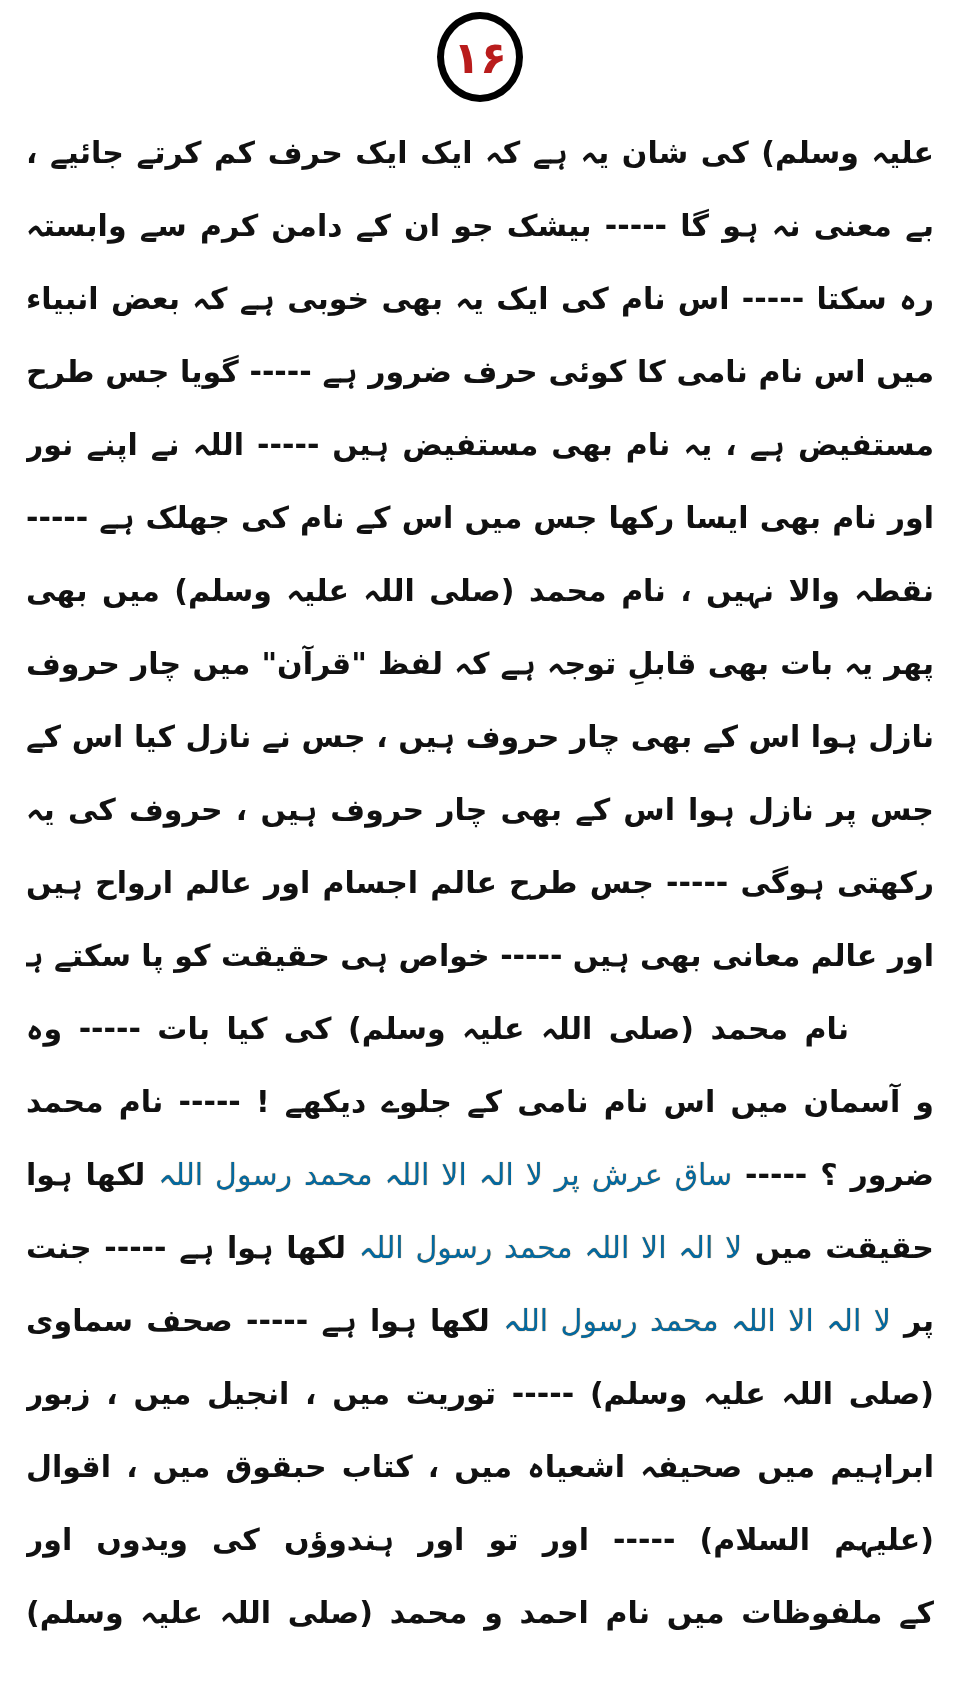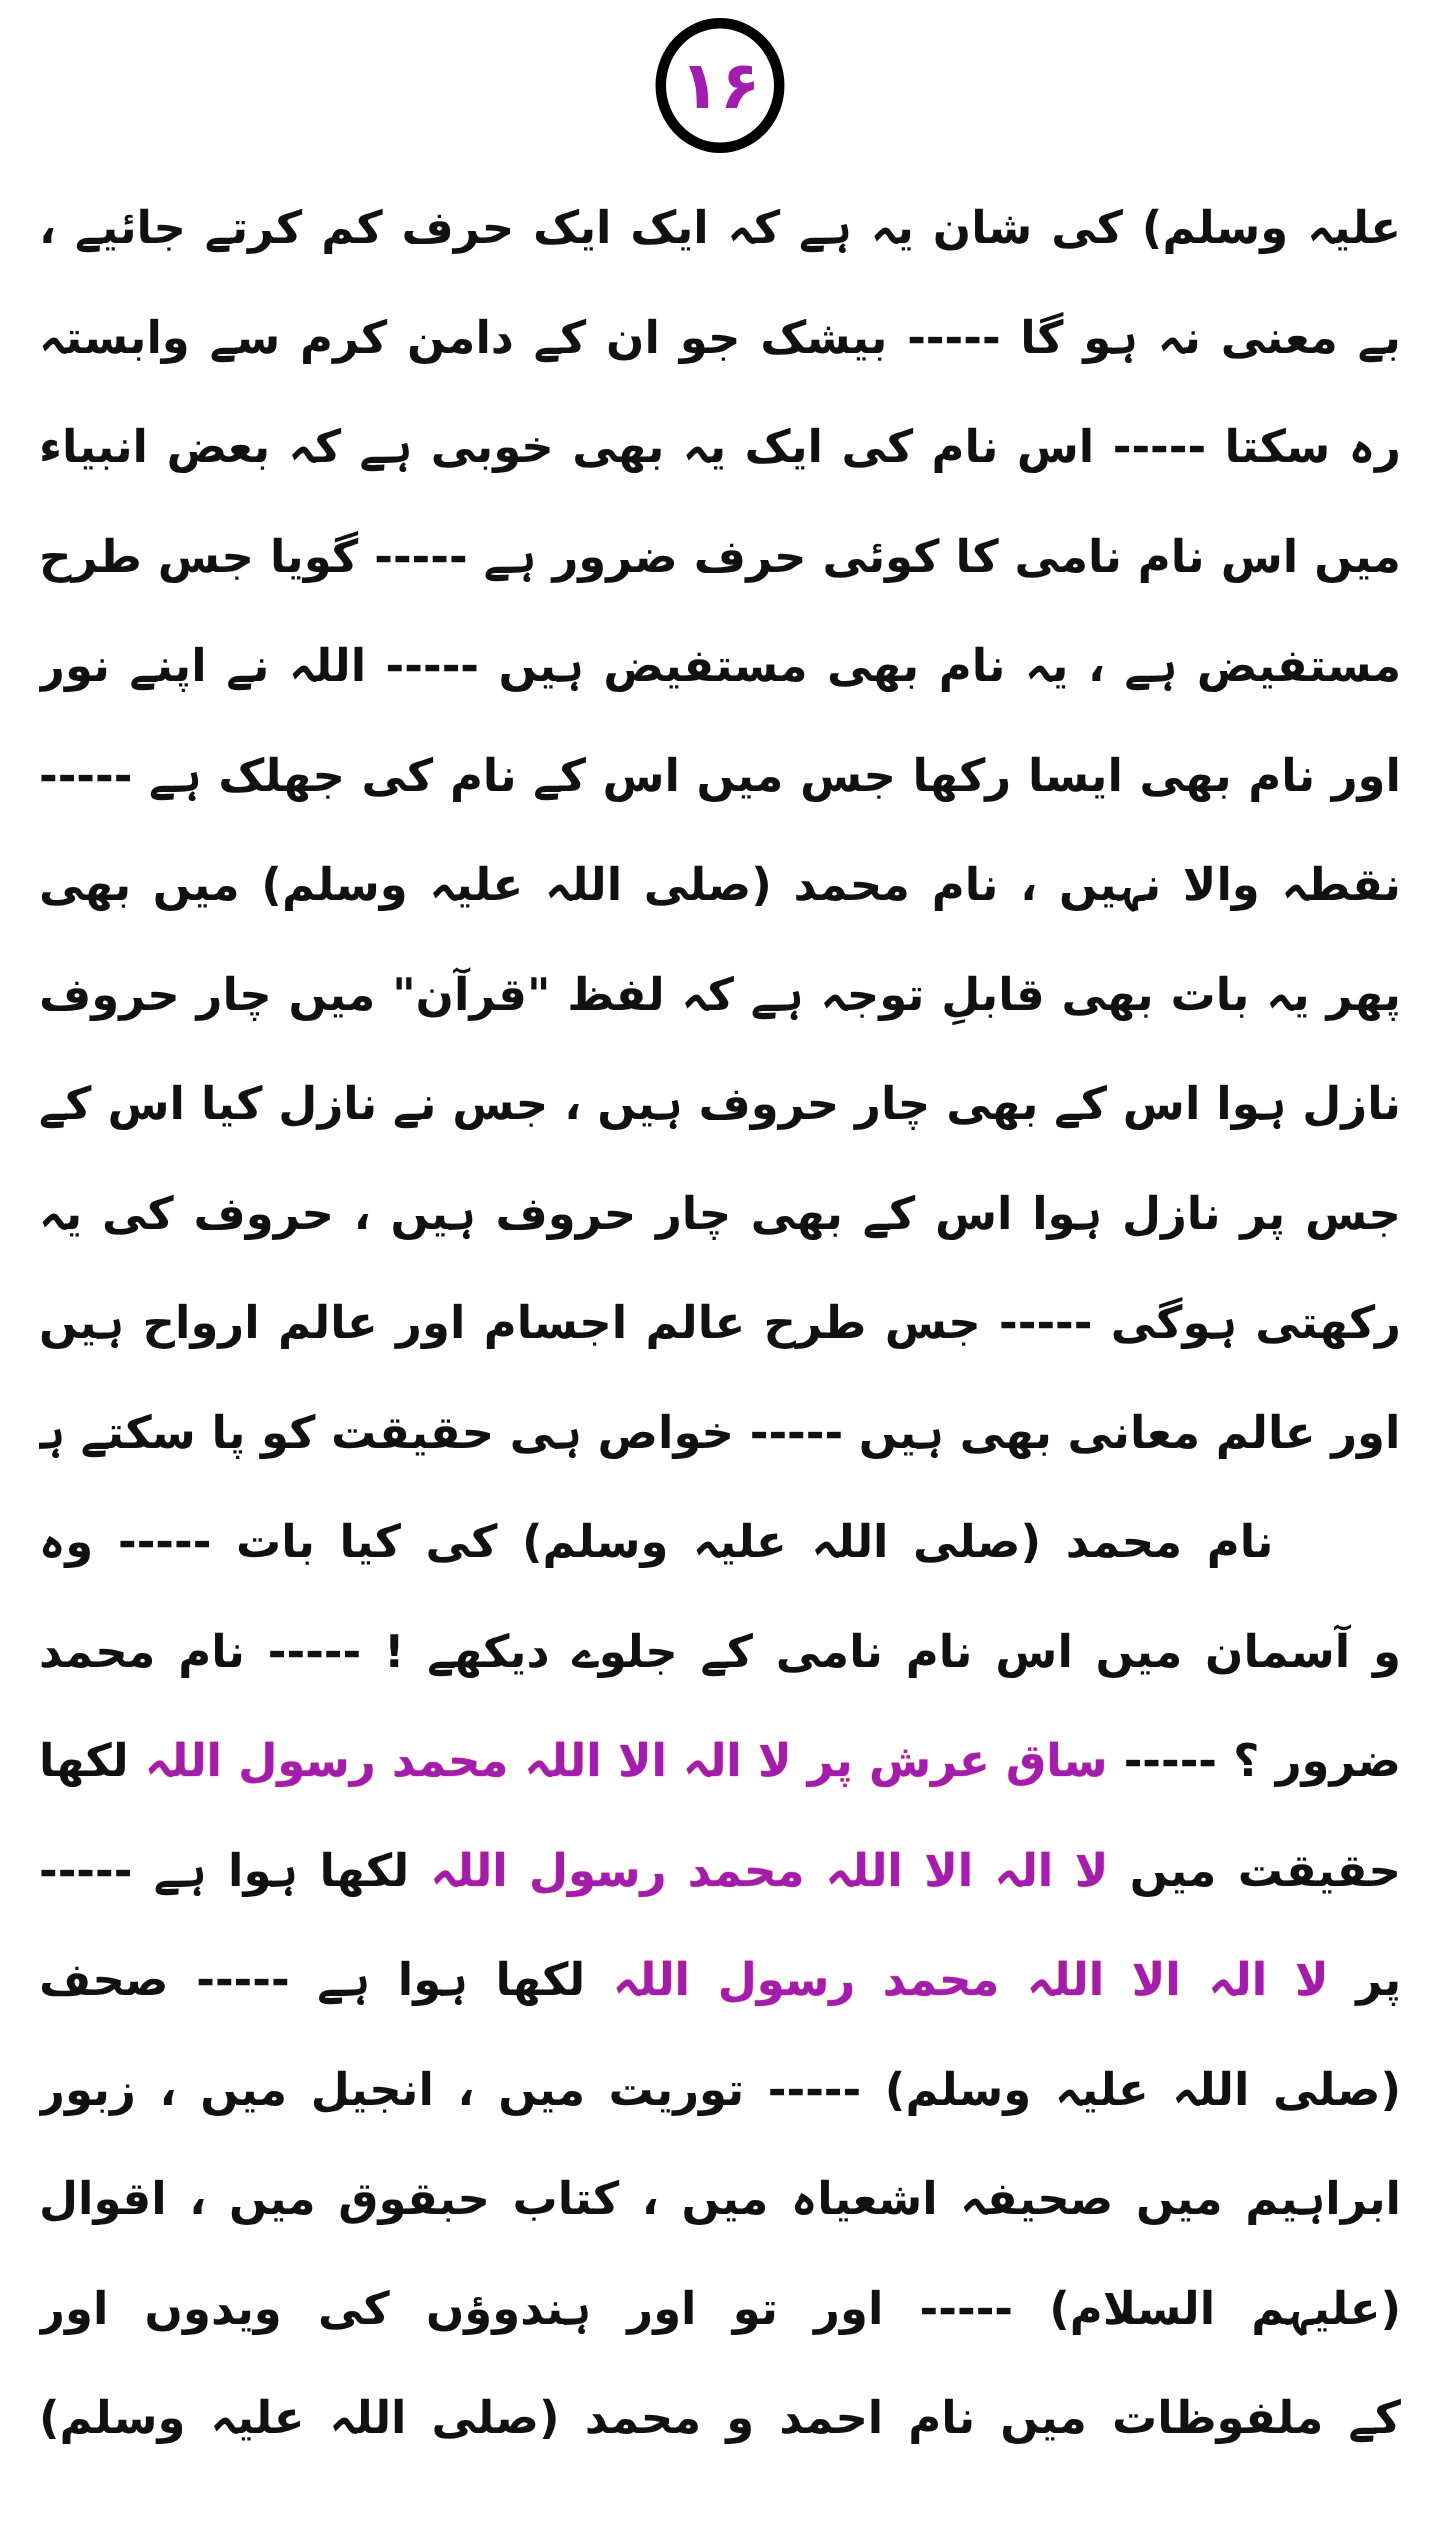--- a/index.html
+++ b/index.html
@@ -22,21 +22,21 @@
     transform: translateX(-50%);
     width: 72px;
     height: 76px;
     border: 7px solid #000000;
     border-radius: 50%;
     display: flex;
     align-items: center;
     justify-content: center;
     font-size: 44px;
     font-weight: bold;
-    color: #a21caf;
+    color: #b91c1c;
     box-sizing: content-box;
   }
   .page-text {
     position: absolute;
     top: 116px;
     right: 26px;
     left: 26px;
     direction: rtl;
     unicode-bidi: embed;
   }
@@ -52,22 +52,22 @@
   }
   .line.justify {
     text-align: justify;
     text-align-last: justify;
     white-space: normal;
   }
   .line.indent {
     padding-right: 85px;
   }
   .seg-red {
-    color: #a21caf;
-    font-weight: 700;
+    color: #0369a1;
+    font-weight: 400;
     text-shadow: 0 0 1px #d97716;
   }
 </style>
 </head>
 <body>
 
 <div class="page-number-badge">
   <span>۱۶</span>
 </div>
 

